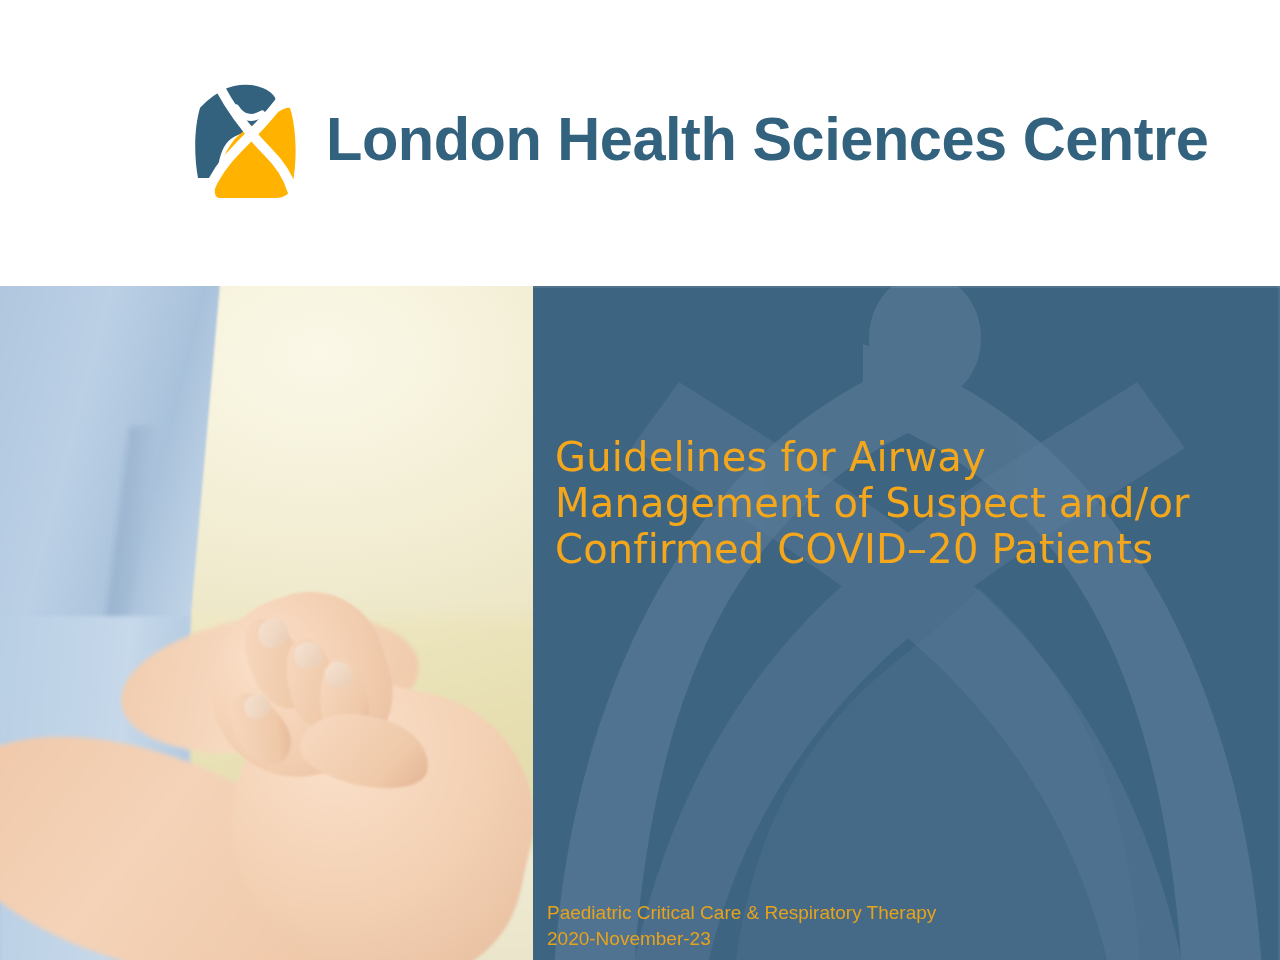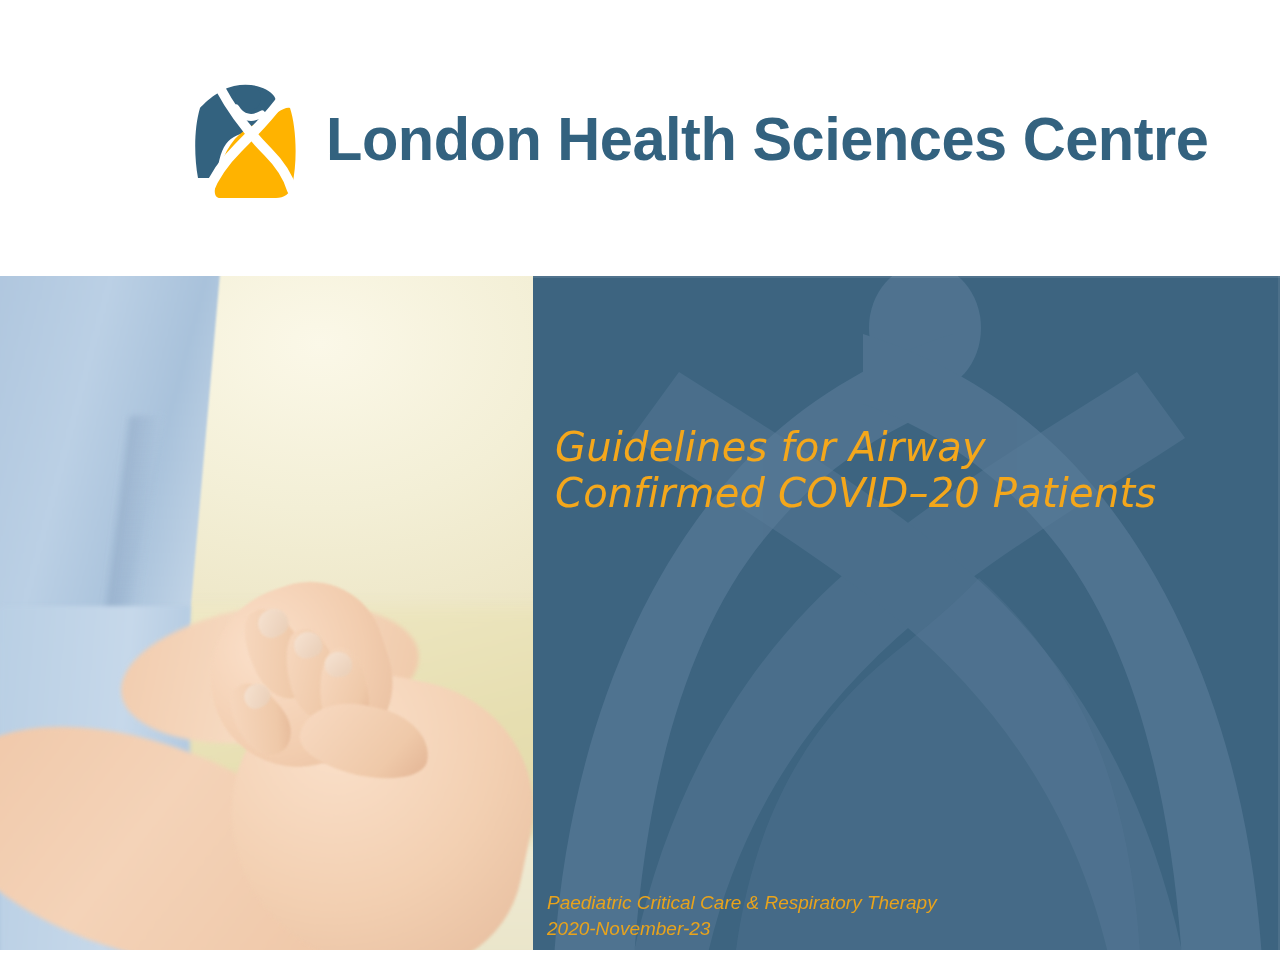--- a/index.html
+++ b/index.html
@@ -57,24 +57,23 @@
     color: #33627F;
     white-space: nowrap;
     line-height: 1;
     transform: scaleX(0.96);
     transform-origin: left center;
   }
 
   
   #body-area {
     position: absolute;
-    left: 0; top: 276px;
+    left: 0; top: 286px;
     width: 1280px;
     height: 674px;
-    font-style: italic;
   }
 
   
   #photo-panel {
     position: absolute;
     left: 0; top: 0;
     width: 533px;
     height: 674px;
     overflow: hidden;
     background: #EDEAD4;
@@ -331,20 +330,21 @@
           <path d="M200,700 C214,556 268,452 360,378 C392,352 420,330 446,302
                    C500,350 552,420 578,508 C598,574 606,640 608,700 Z"></path>
         </g>
       </svg>
 
       <div id="panel-hairline-top"></div>
       <div id="panel-hairline-right"></div>
 
       <div id="title-block">
         <div class="title-line">Guidelines for Airway</div>
+        <div class="title-line">Management of Suspect and/or</div>
         <div class="title-line">Confirmed COVID–20 Patients</div>
       </div>
 
       <div id="footer-block">
         <div class="footer-line">Paediatric Critical Care &amp; Respiratory Therapy</div>
         <div class="footer-line">2020-November-23</div>
       </div>
 
     </div>
   </div>

